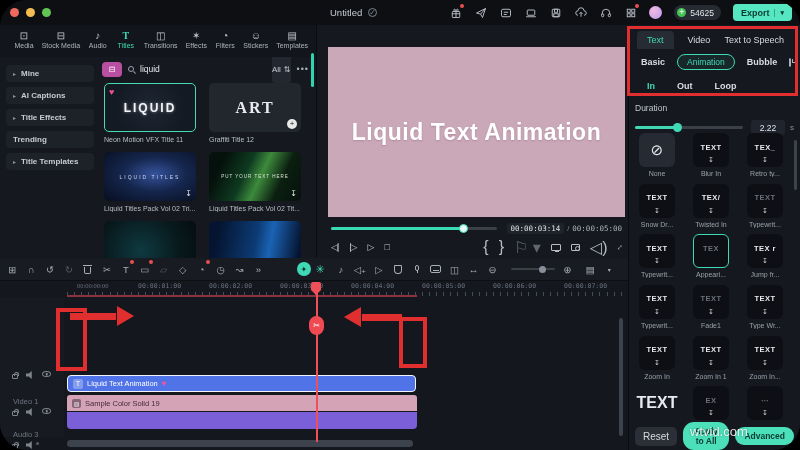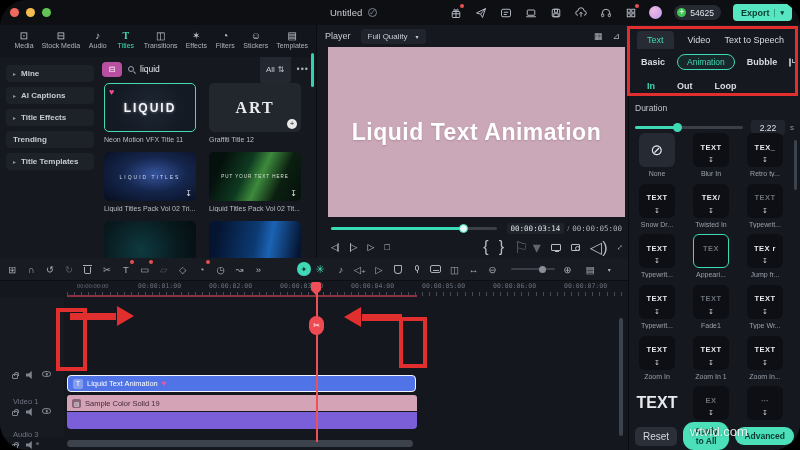--- a/index.html
+++ b/index.html
@@ -34,21 +34,21 @@
   .sidebar{position:absolute;left:6px;top:40px;width:88px;}
   .side-item{display:flex;align-items:center;gap:5px;background:#1d2128;border-radius:4px;height:17px;padding:0 7px;margin-bottom:5px;}
   .side-item .chev{font-size:6px;color:#8a8f99;}
   .side-item .slb{font-size:8px;font-weight:bold;color:#c6cad2;white-space:nowrap;}
   .mp-content{position:absolute;left:98px;top:32px;width:218px;height:201px;overflow:hidden;}
   .search-row{display:flex;align-items:center;gap:6px;height:24px;padding:0 4px;}
   .ai-chip{width:20px;height:15px;border-radius:4px;background:#b84fa0;color:#fff;font-size:8px;display:flex;align-items:center;justify-content:center;}
   .mag{width:6px;height:6px;border:1.2px solid #9aa0aa;border-radius:50%;position:relative;}
   .mag::after{content:"";position:absolute;right:-3px;bottom:-2px;width:3px;height:1.2px;background:#9aa0aa;transform:rotate(45deg);}
   .search-input{flex:1;background:transparent;border:none;outline:none;color:#e6e8ec;font-size:8.5px;font-family:"Liberation Sans",sans-serif;}
-  .all-pill{display:flex;align-items:center;gap:3px;background:#23272f;border-radius:3px;height:28px;padding:0 6px;font-size:8px;color:#c6cad2;}
+  .all-pill{display:flex;align-items:center;gap:3px;background:#23272f;border-radius:3px;height:28px;padding:0 0;font-size:8px;color:#c6cad2;}
   .more-dots{color:#aeb3bb;font-size:9px;letter-spacing:1px;margin-right:3px;}
   .cards{display:grid;grid-template-columns:92px 92px;column-gap:13px;row-gap:9px;padding:2px 2px 0 6px;}
   .card .thumb{position:relative;width:92px;height:49px;border-radius:5px;overflow:hidden;display:flex;align-items:center;justify-content:center;}
   .card .cap{font-size:7px;color:#b9bec6;margin-top:4px;white-space:nowrap;overflow:hidden;}
   .t-liquid{background:radial-gradient(circle at 50% 50%,#1d2633 0%,#141a23 70%);border:1.5px solid #45dcb2;}
   .t-liquid .ttx{font-size:12px;letter-spacing:2px;color:#f2f4f7;font-weight:bold;text-shadow:0 0 3px rgba(255,255,255,.5);}
   .t-art{background:#22262d;}
   .t-art .ttx{font-size:16px;font-weight:bold;color:#e9ebee;font-family:"Liberation Serif",serif;letter-spacing:2px;}
   .t-pack1{background:radial-gradient(ellipse at 55% 45%,#35539c 0%,#15264d 45%,#070d1e 100%);}
   .t-pack1 .ttx{font-size:5px;letter-spacing:2px;color:#cdd6e8;}
@@ -379,31 +379,20 @@
         </div>
         <div class="card">
           <div class="thumb t-cut2"></div>
         </div>
       </div>
     </div>
     <div class="mp-scroll"></div>
   </section>
 
   <section class="player-panel">
-    <div class="pl-head">
-      <span class="pl-label">Player</span>
-      <span class="pl-quality">
-        <span>Full Quality</span>
-        <span style="font-size:6px;">▾</span>
-      </span>
-      <span class="pl-hicons">
-        <span>▦</span>
-        <span>⊿</span>
-      </span>
-    </div>
     <div class="preview">
       <span class="preview-text">Liquid Text Animation</span>
     </div>
     <div class="pl-progress">
       <div class="bar">
         <div class="bar-fill"></div>
         <div class="bar-knob"></div>
       </div>
       <span class="tc-box">00:00:03:14</span>
       <span class="tc-sep">/</span>

